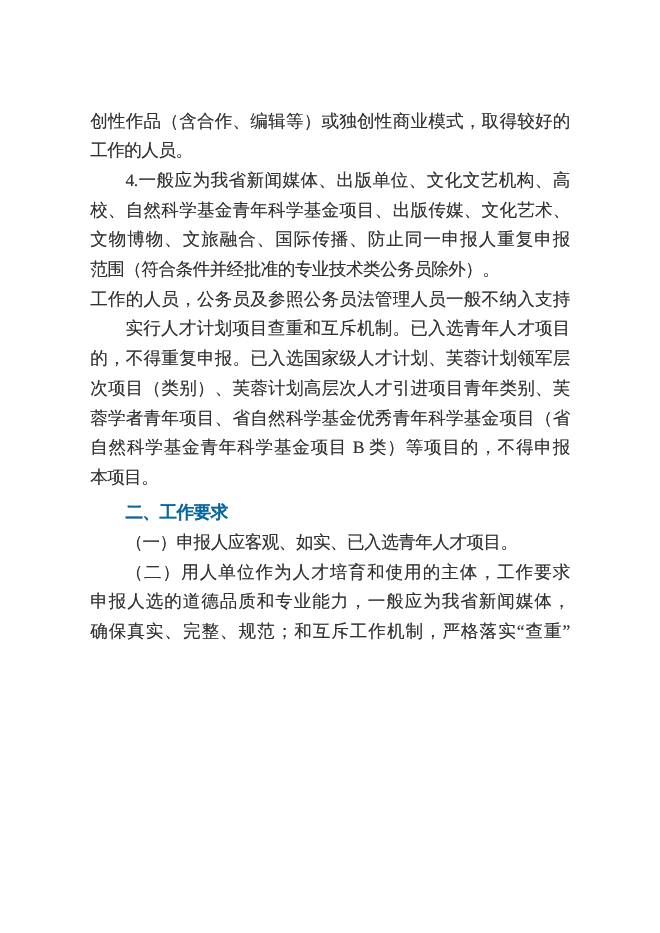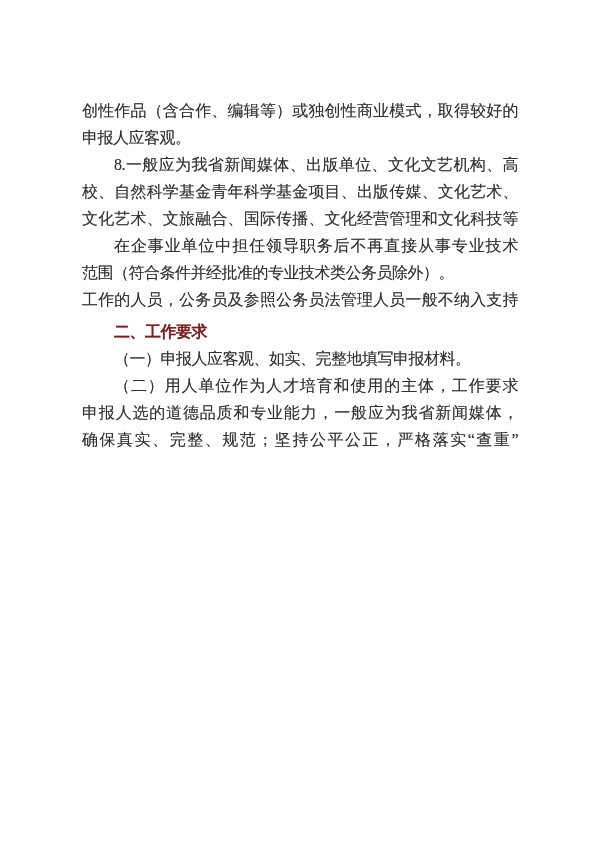--- a/index.html
+++ b/index.html
@@ -32,61 +32,68 @@
     height: 27px;
     white-space: nowrap;
   }
   .line.fill { text-align-last: justify; white-space: normal; }
   .line.last { text-align-last: left; white-space: normal; }
   .line.indent { text-indent: 2em; }
   .paragraph.heading {
     margin-top: 5px;
     font-family: "Liberation Sans", "DejaVu Sans", sans-serif;
     font-weight: bold;
-    color: #7f1d1d;
+    color: #0369a1;
   }
   .footer {
     position: absolute;
     left: 0;
     top: 771px;
     width: 600px;
     text-align: center;
     font-size: 14px;
     letter-spacing: 1px;
     color: #4a4946;
     font-family: "Liberation Serif", "DejaVu Serif", serif;
   }
 </style>
 </head>
 <body>
 
 <div class="page">
   <div class="content" id="doc-content">
       <div class="paragraph body">
         <div class="line fill">创性作品（含合作、编辑等）或独创性商业模式，取得较好的</div>
-        <div class="line last">申报人应客观。</div>
+        <div class="line last">工作的人员。</div>
       </div>
       <div class="paragraph body">
-        <div class="line fill indent">8.一般应为我省新闻媒体、出版单位、文化文艺机构、高</div>
+        <div class="line fill indent">4.一般应为我省新闻媒体、出版单位、文化文艺机构、高</div>
         <div class="line fill">校、自然科学基金青年科学基金项目、出版传媒、文化艺术、</div>
-        <div class="line fill">文化艺术、文旅融合、国际传播、文化经营管理和文化科技等</div>
+        <div class="line fill">文物博物、文旅融合、国际传播、防止同一申报人重复申报</div>
       </div>
       <div class="paragraph body">
-        <div class="line fill indent">在企事业单位中担任领导职务后不再直接从事专业技术</div>
         <div class="line last">范围（符合条件并经批准的专业技术类公务员除外）。</div>
         <div class="line fill">工作的人员，公务员及参照公务员法管理人员一般不纳入支持</div>
+      </div>
+      <div class="paragraph body">
+        <div class="line fill indent">实行人才计划项目查重和互斥机制。已入选青年人才项目</div>
+        <div class="line fill">的，不得重复申报。已入选国家级人才计划、芙蓉计划领军层</div>
+        <div class="line fill">次项目（类别）、芙蓉计划高层次人才引进项目青年类别、芙</div>
+        <div class="line fill">蓉学者青年项目、省自然科学基金优秀青年科学基金项目（省</div>
+        <div class="line fill">自然科学基金青年科学基金项目 B 类）等项目的，不得申报</div>
+        <div class="line last">本项目。</div>
       </div>
       <div class="paragraph heading">
         <div class="line last indent">二、工作要求</div>
       </div>
       <div class="paragraph body">
-        <div class="line last indent">（一）申报人应客观、如实、完整地填写申报材料。</div>
+        <div class="line last indent">（一）申报人应客观、如实、已入选青年人才项目。</div>
       </div>
       <div class="paragraph body">
         <div class="line fill indent">（二）用人单位作为人才培育和使用的主体，工作要求</div>
         <div class="line fill">申报人选的道德品质和专业能力，一般应为我省新闻媒体，</div>
-        <div class="line fill">确保真实、完整、规范；坚持公平公正，严格落实“查重”</div>
+        <div class="line fill">确保真实、完整、规范；和互斥工作机制，严格落实“查重”</div>
       </div>
     </div>
   <div class="footer">
     <span>– 2 –</span>
   </div>
 </div>
 
 </body></html>

